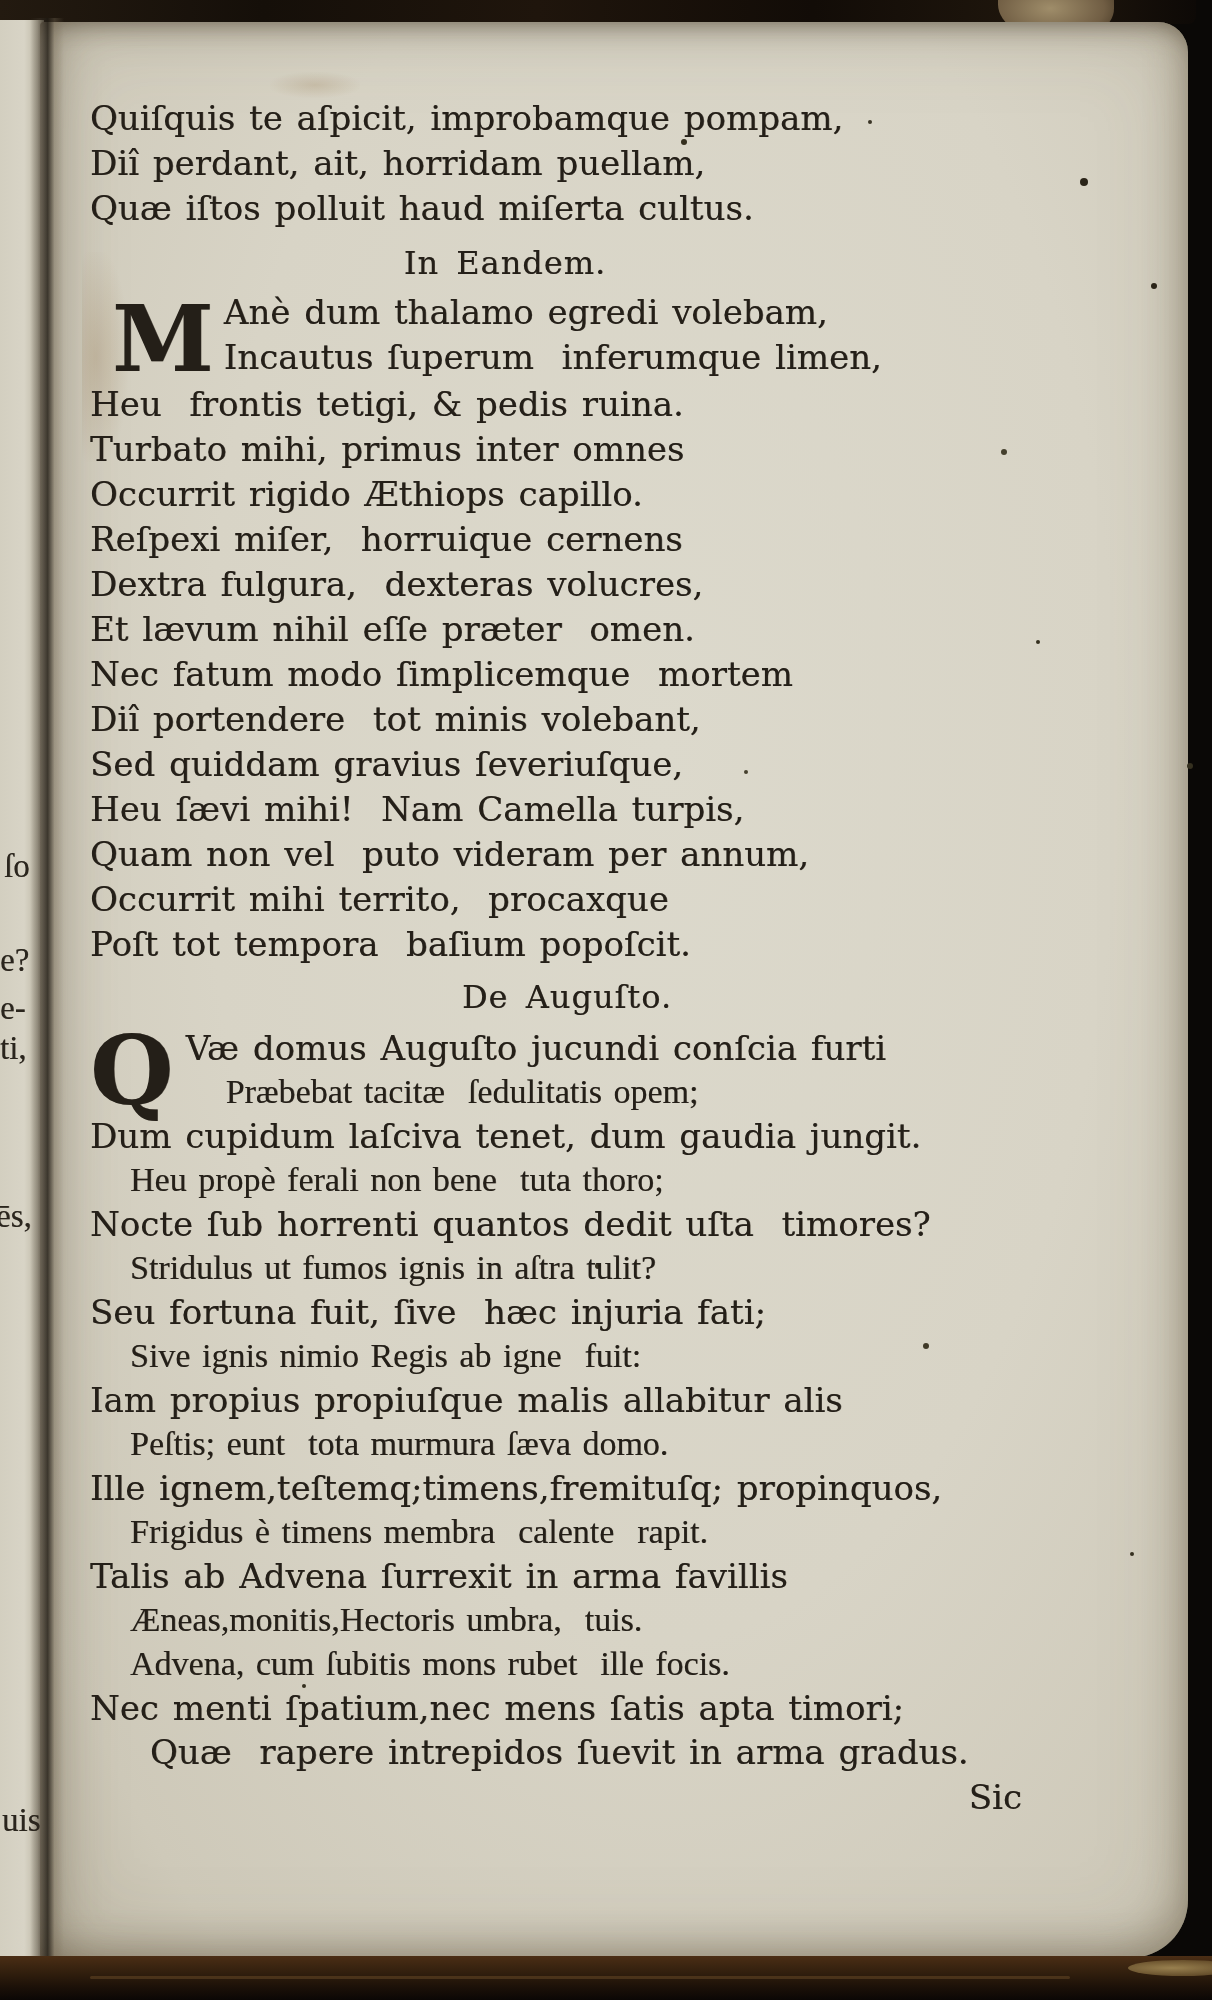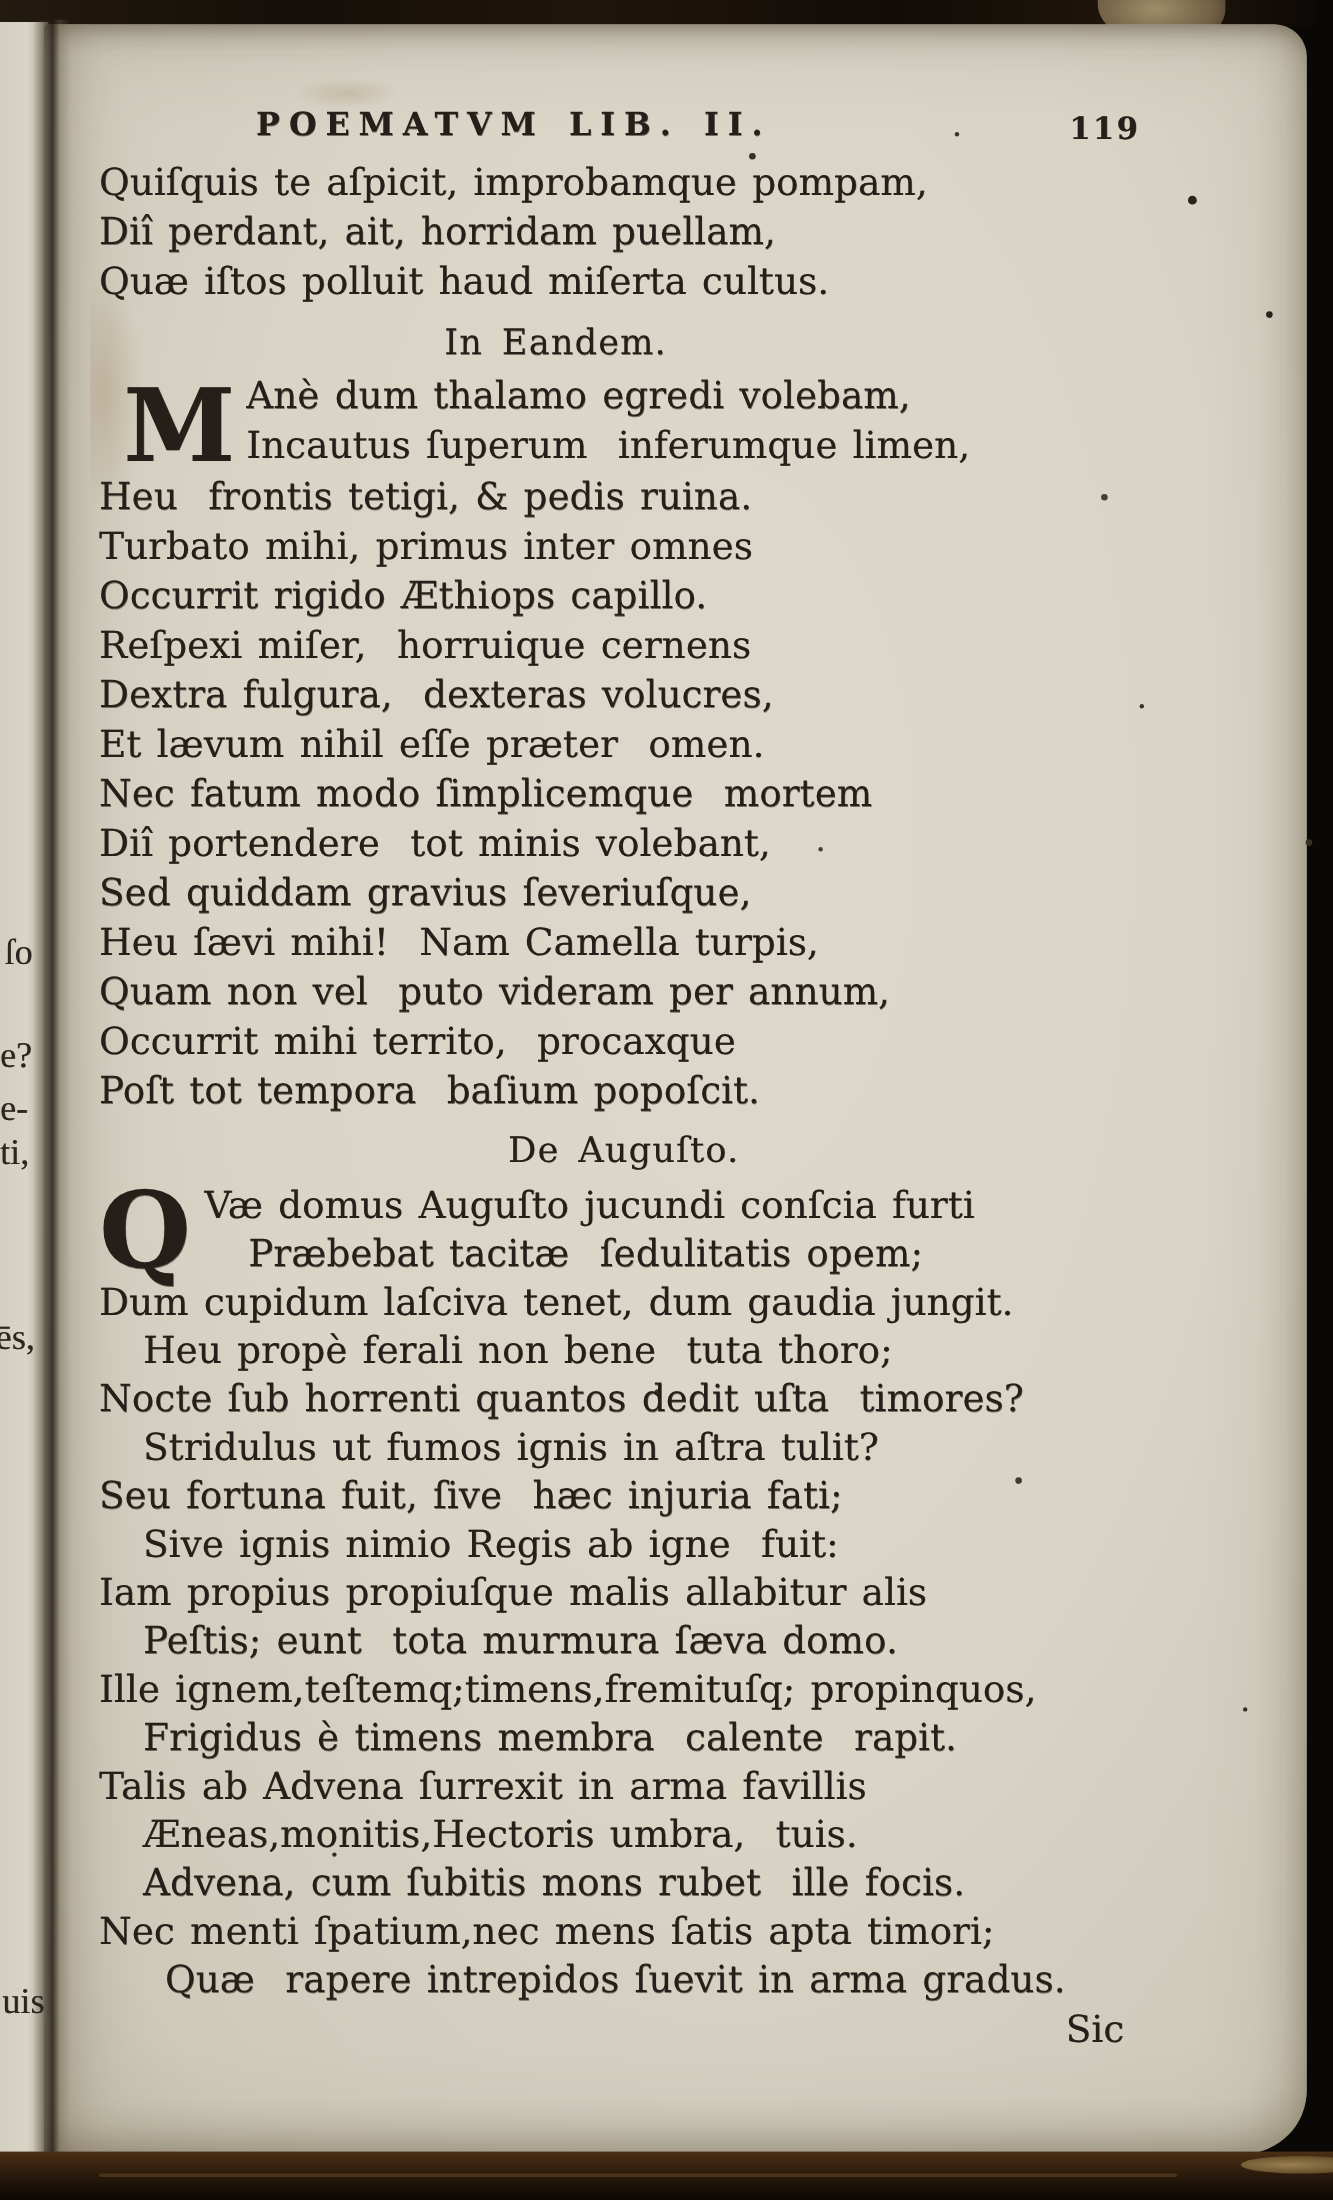--- a/index.html
+++ b/index.html
@@ -50,21 +50,21 @@
 
   
   .ink{color:#241f18;text-shadow:0.4px 0.4px 0.5px rgba(36,30,22,0.55);}
   .content{position:absolute;left:50px;top:74px;width:990px;}
   .header-row{position:relative;height:44px;margin-bottom:4px;}
   .header-title{display:block;text-align:center;transform:translateX(-118px);
     font-size:29px;letter-spacing:8px;word-spacing:4px;font-weight:bold;}
   .folio{position:absolute;left:882px;top:4px;font-size:28px;font-weight:bold;letter-spacing:2px;}
   .line{white-space:pre;font-size:34px;line-height:45px;word-spacing:3px;}
   .p2 .line{line-height:44px;}
-  .ind1{margin-left:40px;}
+  .ind1{margin-left:40px;font-family:Liberation Serif, serif;}
   .ind2{margin-left:60px;}
   .poem-heading{font-size:32px;line-height:45px;text-align:center;
     letter-spacing:1px;word-spacing:6px;}
   .h1{transform:translateX(-80px);margin-top:10px;margin-bottom:4px;}
   .h2{transform:translateX(-18px);margin-top:8px;margin-bottom:6px;}
   .capblock{display:flex;align-items:flex-start;}
   .dropcap{font-weight:bold;line-height:86px;display:block;}
   .dc-m{font-size:92px;margin:6px 10px 0 22px;}
   .dc-q{font-size:96px;margin:2px 12px 0 0;}
   .caplines{padding-top:0;}
@@ -84,24 +84,20 @@
 
   <div class="prev-strip"></div>
 
   <div class="paper">
     <div class="stain1"></div>
     <div class="stain2"></div>
     <div class="specks"></div>
 
     <div class="content ink">
 
-      <div class="header-row">
-        <span class="header-title">POEMATVM LIB. II.</span>
-        <span class="folio">119</span>
-      </div>
 
       <div>
         <div class="line">Quiſquis te aſpicit, improbamque pompam,</div>
         <div class="line">Diî perdant, ait, horridam puellam,</div>
         <div class="line">Quæ iſtos polluit haud miſerta cultus.</div>
       </div>
 
       <div class="poem-heading h1">In Eandem.</div>
 
       <div>

